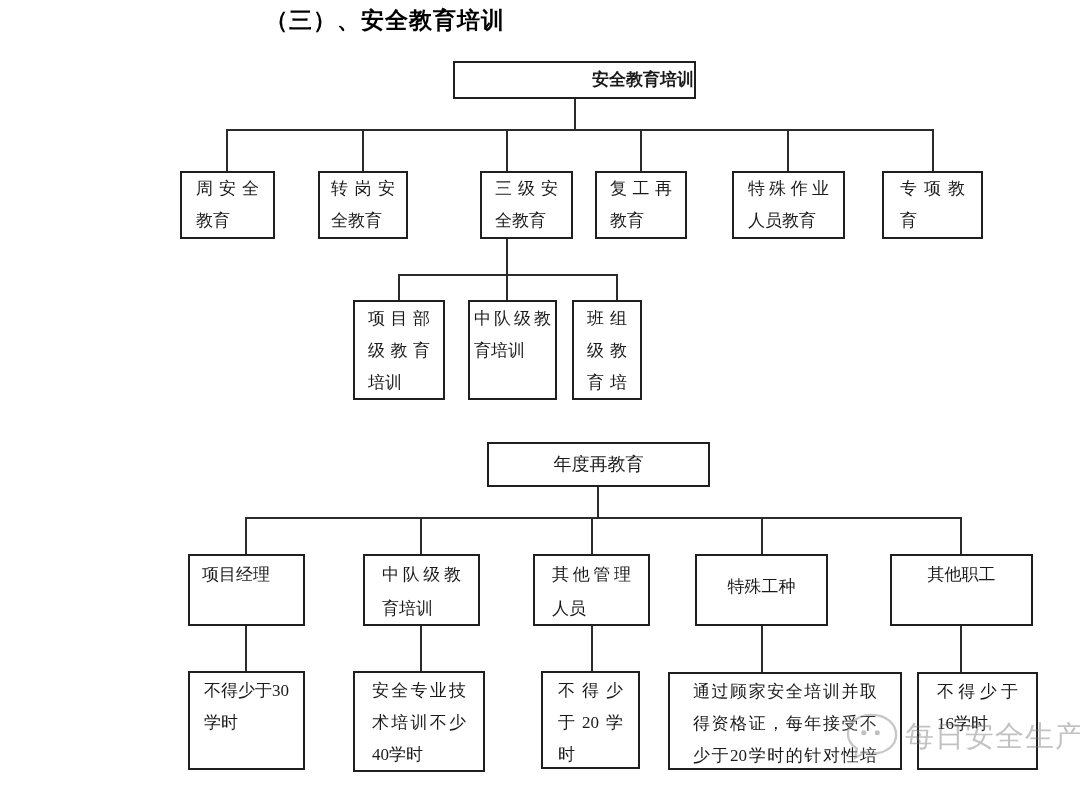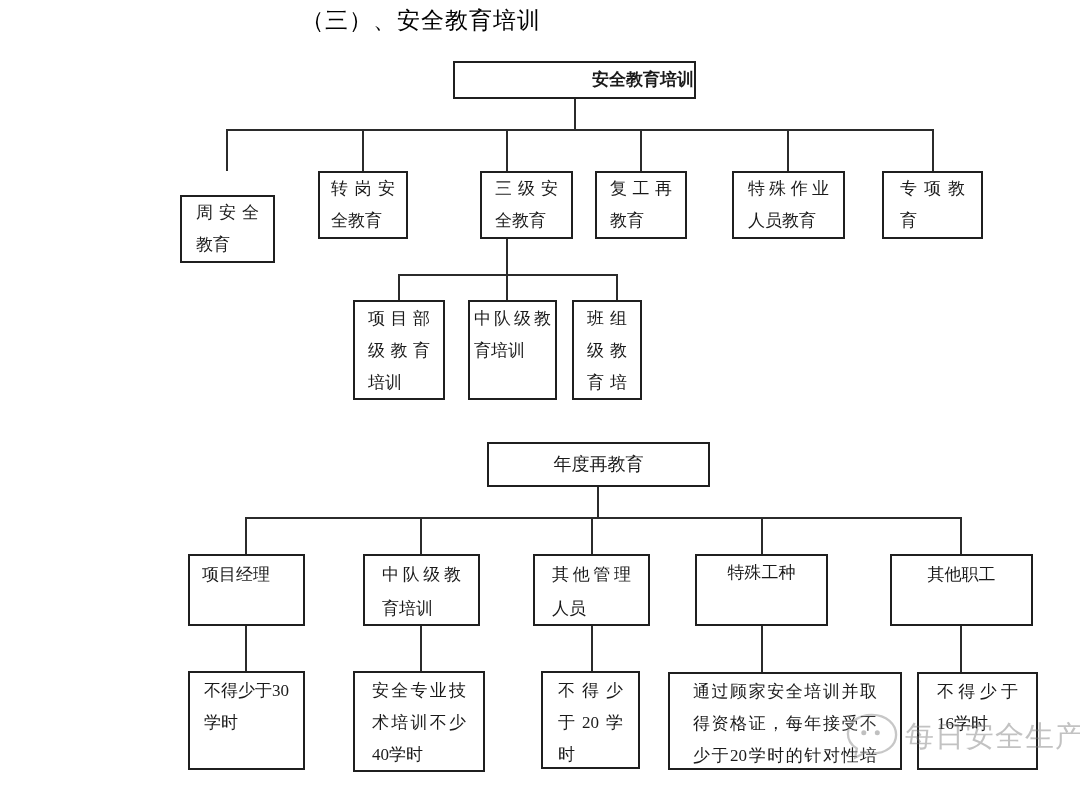--- a/index.html
+++ b/index.html
@@ -7,21 +7,21 @@
     position:relative;
     width:1080px;height:790px;
     background:#ffffff;
     overflow:hidden;
     font-family:"Liberation Serif","DejaVu Serif",serif;
     color:#1a1a1a;
   }
   .doc-title{
     position:absolute;left:265px;top:5px;
     font-family:"DejaVu Sans","Liberation Sans",sans-serif;
-    font-weight:normal;font-size:23px;letter-spacing:1px;color:#000;margin-left:36px;
+    font-weight:bold;font-size:23px;letter-spacing:1px;color:#000;
   }
   .lines{position:absolute;left:0;top:0;z-index:0;}
   .box{
     position:absolute;z-index:1;
     background:#ffffff;
     border:2px solid #1f1f1f;
     box-sizing:border-box;
     font-size:17px;line-height:32px;
     text-align:justify;
     overflow:hidden;
@@ -79,37 +79,37 @@
       <path d="M592 626 V671"></path>
       <path d="M762 626 V672"></path>
       <path d="M961 626 V672"></path>
     </g>
   </svg>
 
   <div class="doc-title">（三）、安全教育培训</div>
 
   <div class="box root1 bold" style="left:453px;top:61px;width:243px;height:38px;">安全教育培训</div>
 
-  <div class="box" style="left:180px;top:171px;width:95px;height:68px;padding:0 14px;margin-top:24px;">周安全教育</div>
+  <div class="box" style="left:180px;top:171px;width:95px;height:68px;padding:0 14px;">周安全教育</div>
   <div class="box" style="left:318px;top:171px;width:90px;height:68px;padding:0 11px;">转岗安全教育</div>
   <div class="box" style="left:460px;top:171px;width:93px;height:68px;padding:0 13px;margin-left:20px;">三级安全教育</div>
   <div class="box" style="left:595px;top:171px;width:92px;height:68px;padding:0 13px;">复工再教育</div>
   <div class="box" style="left:732px;top:171px;width:113px;height:68px;padding:0 14px;">特殊作业人员教育</div>
   <div class="box" style="left:882px;top:171px;width:101px;height:68px;padding:0 16px;">专项教育</div>
 
   <div class="box" style="left:353px;top:300px;width:92px;height:100px;padding:1px 13px;">项目部级教育培训</div>
   <div class="box" style="left:468px;top:300px;width:89px;height:100px;padding:1px 4px;">中队级教育培训</div>
   <div class="box" style="left:572px;top:300px;width:70px;height:100px;padding:1px 13px;">班组级教育培训</div>
 
   <div class="box root2" style="left:487px;top:442px;width:223px;height:45px;">年度再教育</div>
 
   <div class="box rrow" style="left:188px;top:554px;width:117px;height:72px;padding:2px 12px;">项目经理</div>
   <div class="box rrow" style="left:363px;top:554px;width:117px;height:72px;padding:2px 17px;">中队级教育培训</div>
   <div class="box rrow" style="left:533px;top:554px;width:117px;height:72px;padding:2px 17px;">其他管理人员</div>
-  <div class="box rrow center" style="left:695px;top:554px;width:133px;height:72px;padding:0 10px;">特殊工种</div>
+  <div class="box rrow center" style="left:695px;top:554px;width:133px;height:72px;padding:14px 10px;">特殊工种</div>
   <div class="box rrow center" style="left:890px;top:554px;width:143px;height:72px;padding:2px 10px;">其他职工</div>
 
   <div class="box brow" style="left:188px;top:671px;width:117px;height:99px;padding:2px 14px;">不得少于30学时</div>
   <div class="box brow" style="left:353px;top:671px;width:132px;height:101px;padding:2px 17px;">安全专业技术培训不少40学时</div>
   <div class="box brow" style="left:541px;top:671px;width:99px;height:98px;padding:2px 15px;">不得少于20学时</div>
   <div class="box brow" style="left:668px;top:672px;width:234px;height:98px;padding:2px 23px;">通过顾家安全培训并取得资格证，每年接受不少于20学时的针对性培训</div>
   <div class="box brow" style="left:917px;top:672px;width:121px;height:98px;padding:2px 18px;">不得少于16学时</div>
 
   <div class="watermark">
     <svg width="58" height="54" viewBox="0 0 60 56">

